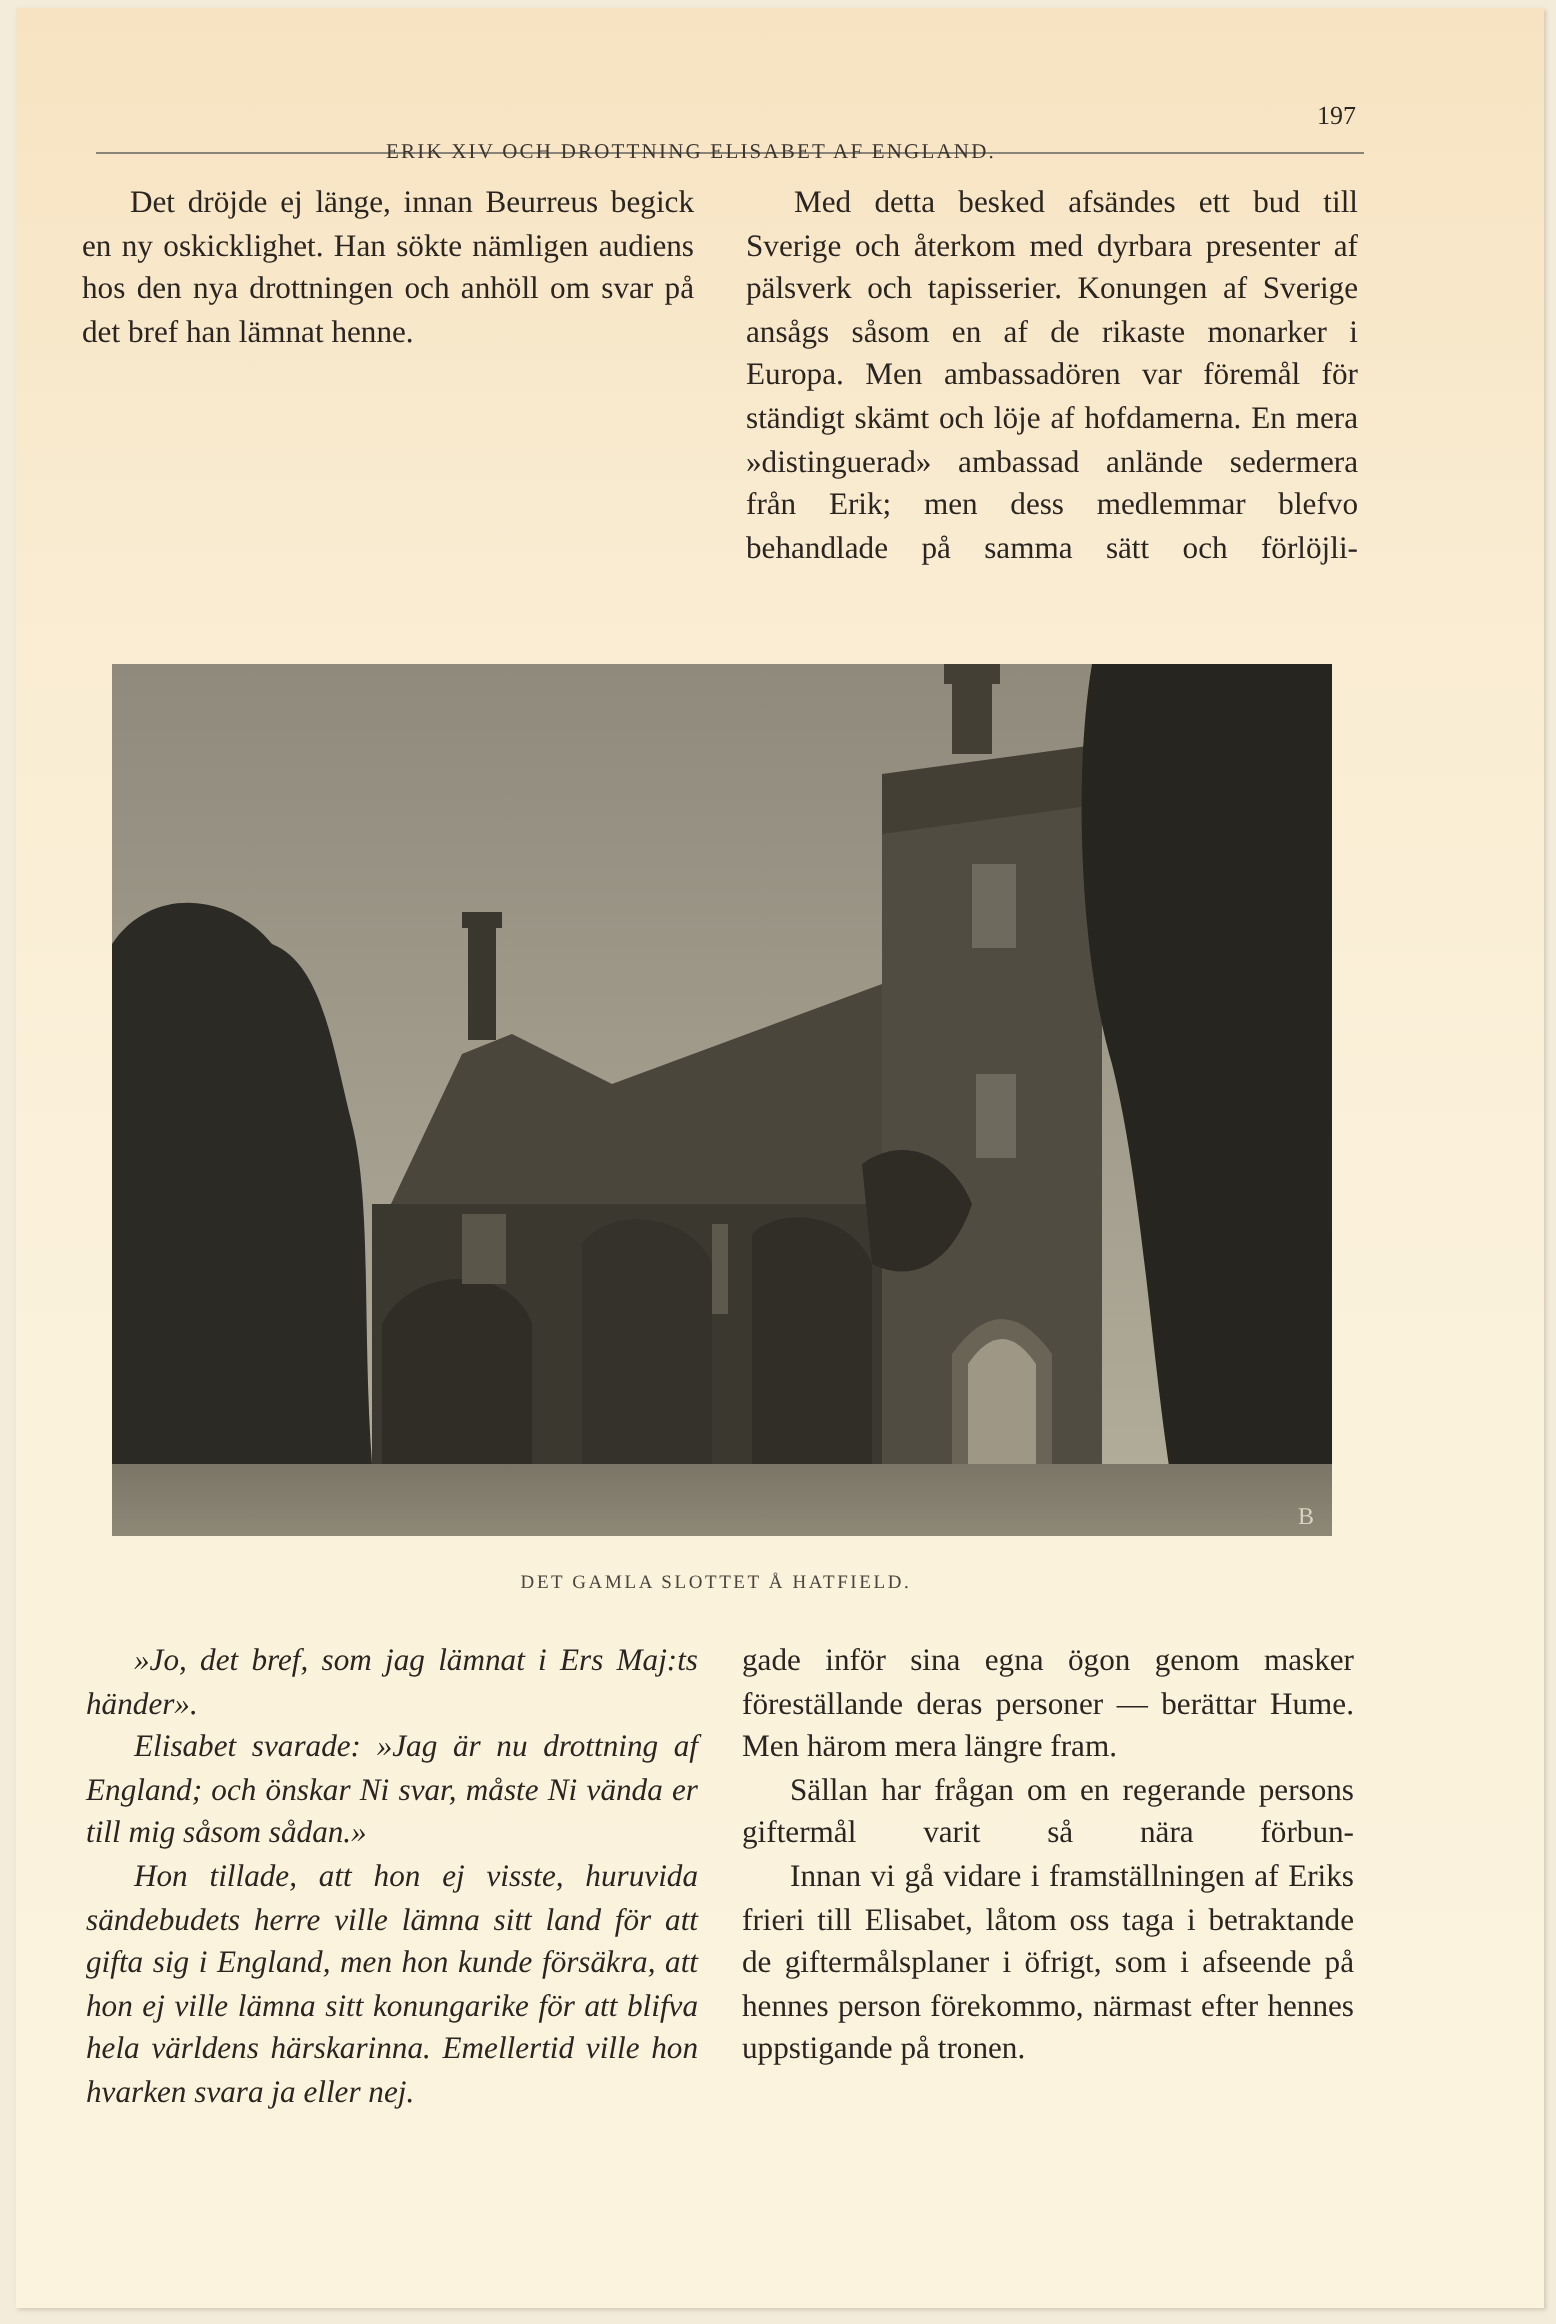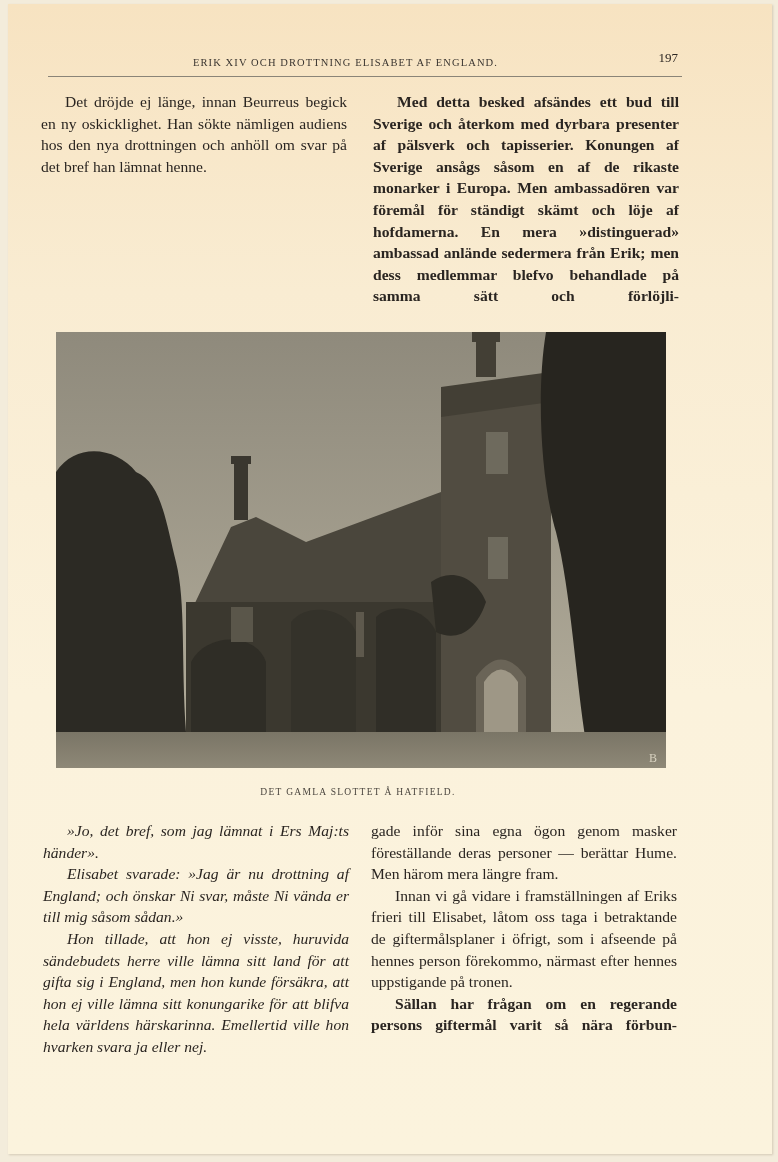--- a/index.html
+++ b/index.html
@@ -12,38 +12,38 @@
     .page {
       position: absolute; left: 8px; top: 4px; width: 764px; height: 1150px;
       background: linear-gradient(180deg, #f7e3c1 0%, #f9ecd2 25%, #fbf2dc 60%, #fbf3dd 100%);
       box-shadow: 1px 1px 2px rgba(120,100,70,0.25);
     }
     .running-head {
       position: absolute; left: 40px; top: 50px; width: 634px; height: 22px;
       border-bottom: 1px solid #8a8478;
     }
     .running-title {
-      position: absolute; left: 145px; top: 3px;
+      position: absolute; left: 145px; top: 17px;
       font-size: 10.5px; letter-spacing: 1.1px; color: #3a3530;
       text-transform: uppercase;
     }
     .page-number {
       position: absolute; right: 4px; top: -4px; font-size: 13px; color: #2b2622;
     }
     .col {
       position: absolute; font-size: 15.6px; line-height: 21.6px;
       text-align: justify; color: #2a2521;
     }
     .col p { margin: 0; }
     .col p.indent { text-indent: 24px; }
     .col-tl { left: 41px; top: 91px; width: 306px; }
     .col-tr { left: 373px; top: 91px; width: 306px; }
     .col-bl { left: 43px; top: 820px; width: 306px; font-style: italic; }
     .col-br { left: 371px; top: 820px; width: 306px; }
-    .lastline { text-align-last: justify; font-weight: bold; }
+    .lastline { text-align-last: justify; }
 
     .photo {
       position: absolute; left: 56px; top: 332px; width: 610px; height: 436px;
       background: #a8a290; overflow: hidden;
     }
     .photo svg { display: block; }
     .caption {
       position: absolute; left: 0; width: 716px; top: 787px; text-align: center;
       font-size: 9.5px; letter-spacing: 1.3px; color: #4a453e;
     }
@@ -120,15 +120,15 @@
 <div class="caption">DET GAMLA SLOTTET Å HATFIELD.</div>
 
 <div class="col col-bl">
   <p class="indent">»Jo, det bref, som jag lämnat i Ers Maj:ts händer».</p>
   <p class="indent">Elisabet svarade: »Jag är nu drottning af England; och önskar Ni svar, måste Ni vända er till mig såsom sådan.»</p>
   <p class="indent">Hon tillade, att hon ej visste, huruvida sändebudets herre ville lämna sitt land för att gifta sig i England, men hon kunde försäkra, att hon ej ville lämna sitt konungarike för att blifva hela världens härskarinna. Emellertid ville hon hvarken svara ja eller nej.</p>
 </div>
 
 <div class="col col-br">
   <p>gade inför sina egna ögon genom masker föreställande deras personer — berättar Hume. Men härom mera längre fram.</p>
+  <p class="indent lastline">Sällan har frågan om en regerande persons giftermål varit så nära förbun-</p>
   <p class="indent">Innan vi gå vidare i framställningen af Eriks frieri till Elisabet, låtom oss taga i betraktande de giftermålsplaner i öfrigt, som i afseende på hennes person förekommo, närmast efter hennes uppstigande på tronen.</p>
-  <p class="indent lastline">Sällan har frågan om en regerande persons giftermål varit så nära förbun-</p>
 </div>
 
 </body></html>

